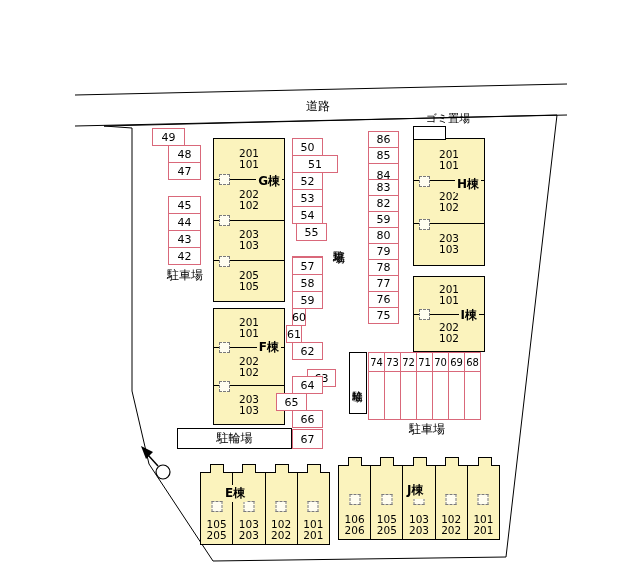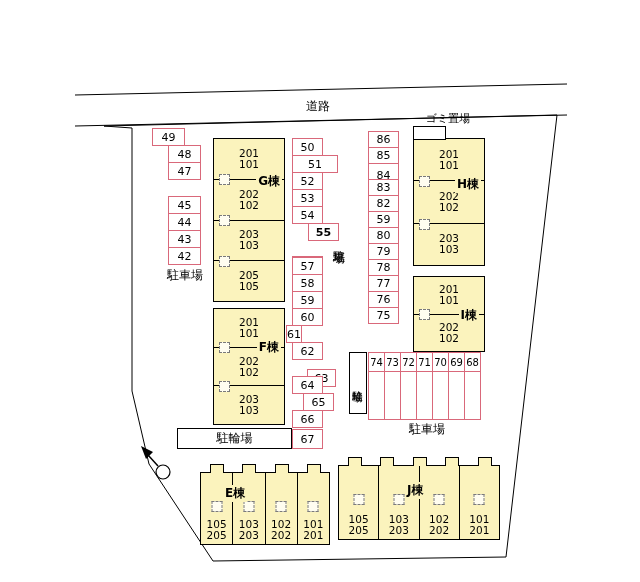--- a/index.html
+++ b/index.html
@@ -92,32 +92,32 @@
     <div class="unit">
         <span class="unum"><span>203</span><br><span>103</span></span>
       </div>
   </div>
 
   <div class="pcell" style="left:292px;top:138px;width:31px;height:18px;">50</div>
   <div class="pcell" style="left:292px;top:155px;width:46px;height:18px;">51</div>
   <div class="pcell" style="left:292px;top:172px;width:31px;height:18px;">52</div>
   <div class="pcell" style="left:292px;top:189px;width:31px;height:18px;">53</div>
   <div class="pcell" style="left:292px;top:206px;width:31px;height:18px;">54</div>
-  <div class="pcell" style="left:308px;top:223px;width:31px;height:18px;font-weight:bold;">55</div>
+  <div class="pcell" style="left:296px;top:223px;width:31px;height:18px;">55</div>
   <div class="pcell" style="left:292px;top:256px;width:31px;height:18px;">56</div>
   <div class="pcell" style="left:292px;top:257px;width:31px;height:18px;">57</div>
   <div class="pcell" style="left:292px;top:274px;width:31px;height:18px;">58</div>
   <div class="pcell" style="left:292px;top:291px;width:31px;height:18px;">59</div>
 
-  <div class="pcell" style="left:292px;top:308px;width:31px;height:18px;">60</div>
+  <div class="pcell" style="left:292px;top:308px;width:14px;height:18px;">60</div>
   <div class="pcell" style="left:286px;top:325px;width:16px;height:18px;">61</div>
   <div class="pcell" style="left:292px;top:342px;width:31px;height:18px;">62</div>
   <div class="pcell" style="left:292px;top:369px;width:29px;height:18px;margin-left:15px;">63</div>
   <div class="pcell" style="left:292px;top:376px;width:31px;height:18px;">64</div>
-  <div class="pcell" style="left:303px;top:393px;width:31px;height:18px;">65</div>
+  <div class="pcell" style="left:276px;top:393px;width:31px;height:18px;">65</div>
   <div class="pcell" style="left:292px;top:410px;width:31px;height:18px;">66</div>
   <div class="pcell" style="left:292px;top:429px;width:31px;height:20px;">67</div>
 
   <div class="lab vtext" style="left:330px;top:208px;height:66px;">駐車場</div>
 
   <div class="pcell" style="left:368px;top:131px;width:31px;height:17px;">86</div>
   <div class="pcell" style="left:368px;top:147px;width:31px;height:17px;">85</div>
   <div class="pcell" style="left:368px;top:163px;width:31px;height:25px;">84</div>
   <div class="pcell" style="left:368px;top:179px;width:31px;height:17px;">83</div>
   <div class="pcell" style="left:368px;top:195px;width:31px;height:17px;">82</div>
@@ -202,20 +202,24 @@
 
   <div class="bbuilding" style="left:338px;top:465px;width:162px;height:75px;">
     <span class="bname" style="left:66px;top:16px;">J棟</span>
     <div class="porch" style="left:9px;"></div>
     <div class="porch" style="left:41px;"></div>
     <div class="porch" style="left:74px;"></div>
     <div class="porch" style="left:106px;"></div>
     <div class="porch" style="left:139px;"></div>
     <div class="bcol">
       <div class="stair" style="left:50%;transform:translateX(-50%);top:28px;"></div>
+      <span class="unum"><span>106</span><br><span>206</span></span>
+    </div>
+    <div class="bcol">
+      <div class="stair" style="left:50%;transform:translateX(-50%);top:28px;"></div>
       <span class="unum"><span>105</span><br><span>205</span></span>
     </div>
     <div class="bcol">
       <div class="stair" style="left:50%;transform:translateX(-50%);top:28px;"></div>
       <span class="unum"><span>103</span><br><span>203</span></span>
     </div>
     <div class="bcol">
       <div class="stair" style="left:50%;transform:translateX(-50%);top:28px;"></div>
       <span class="unum"><span>102</span><br><span>202</span></span>
     </div>

